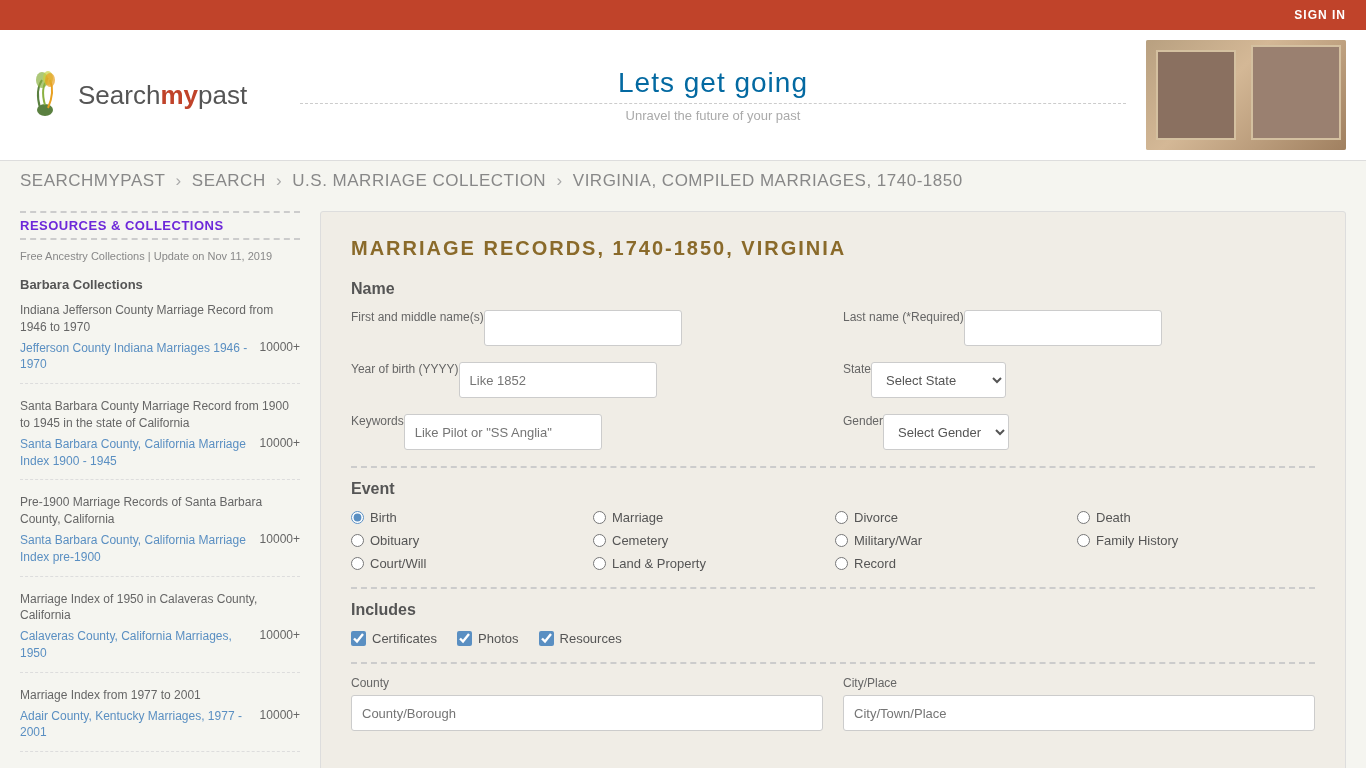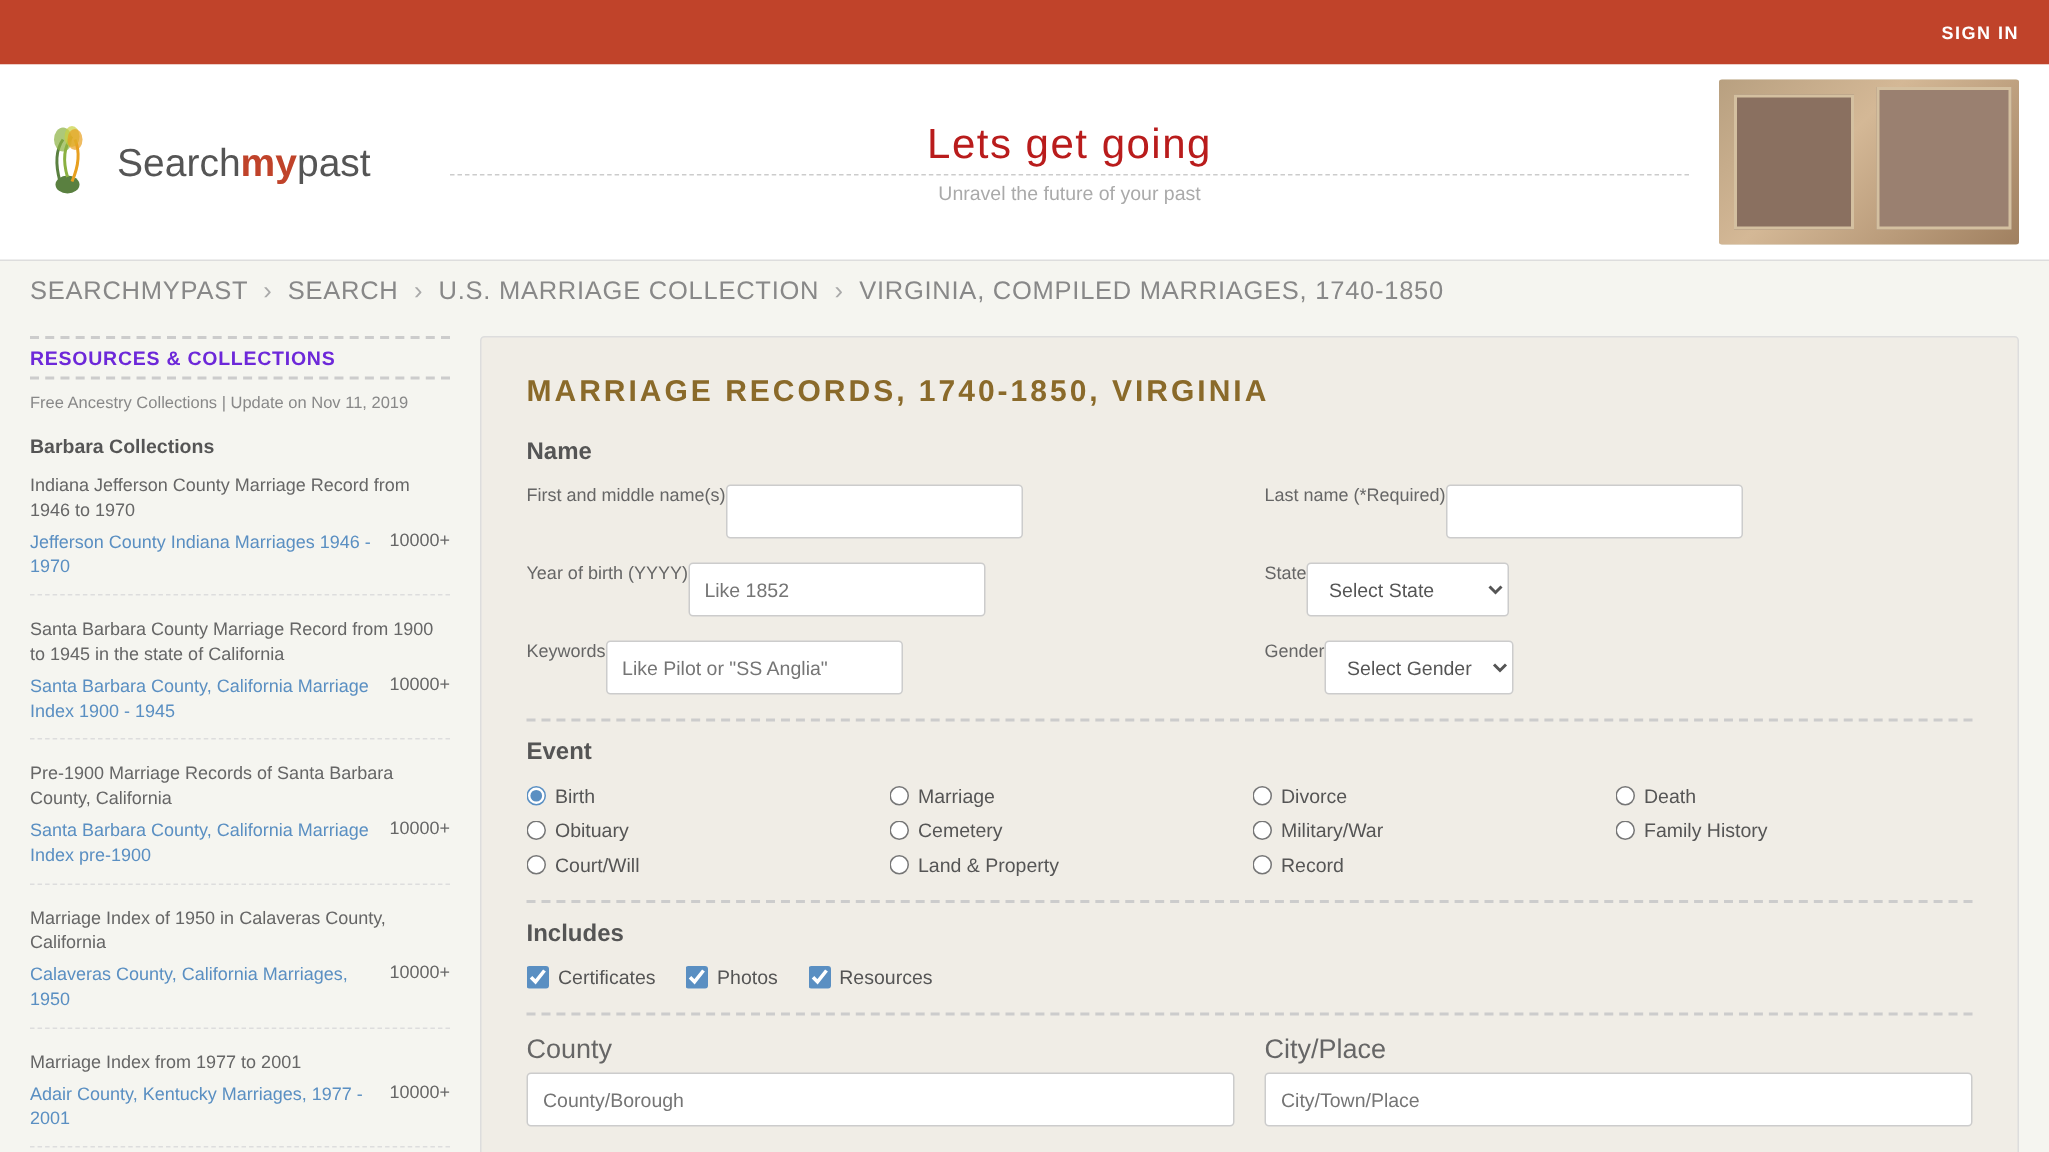--- a/index.html
+++ b/index.html
@@ -1,21 +1,21 @@
 <!DOCTYPE html>
 <html><head>
   <meta charset="utf-8">
   <style>
     * { box-sizing: border-box; margin: 0; padding: 0; }
     body { font-family: Arial, sans-serif; font-size: 13px; background: #f5f5f0; color: #333; }
 
     
     .top-bar {
       background: #c0432a;
-      height: 43px;
+      height: 30px;
       display: flex;
       align-items: center;
       justify-content: flex-end;
       padding: 0 20px;
     }
     .top-bar a {
       color: #fff;
       text-decoration: none;
       font-size: 12px;
       font-weight: bold;
@@ -40,21 +40,21 @@
       height: 50px;
       margin-right: 8px;
     }
     .header-center {
       flex: 1;
       text-align: center;
     }
     .header-center h1 {
       font-size: 28px;
       font-weight: normal;
-      color: #b91c1c;
+      color: #0369a1;
       letter-spacing: 1px;
     }
     .header-center p {
       font-size: 13px;
       color: #aaa;
       border-top: 1px dashed #ccc;
       padding-top: 4px;
       margin-top: 4px;
     }
     .header-photos {
@@ -274,21 +274,21 @@
       display: flex;
       gap: 20px;
       margin-bottom: 16px;
     }
     .location-group {
       flex: 1;
       display: flex;
       flex-direction: column;
     }
     .location-group label {
-      font-size: 18px;
+      font-size: 12px;
       color: #666;
       margin-bottom: 5px;
     }
     .location-group input[type="text"] {
       border: 1px solid #ccc;
       border-radius: 3px;
       padding: 8px 10px;
       font-size: 13px;
       background: #fff;
       color: #aaa;

